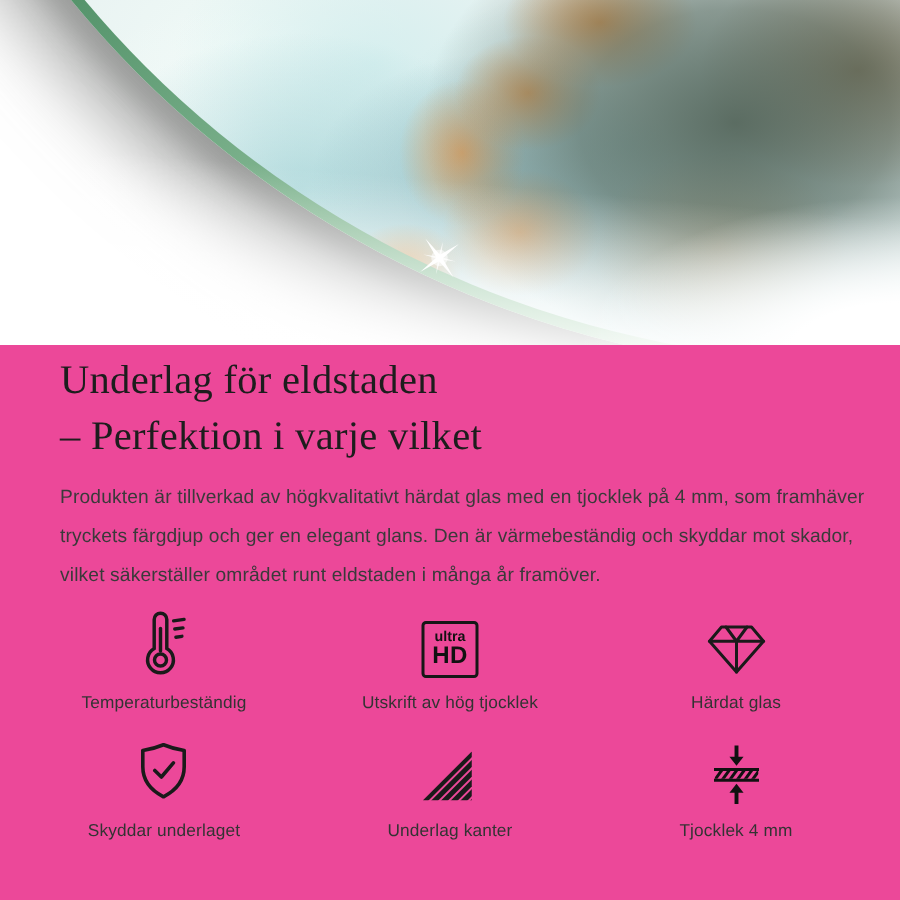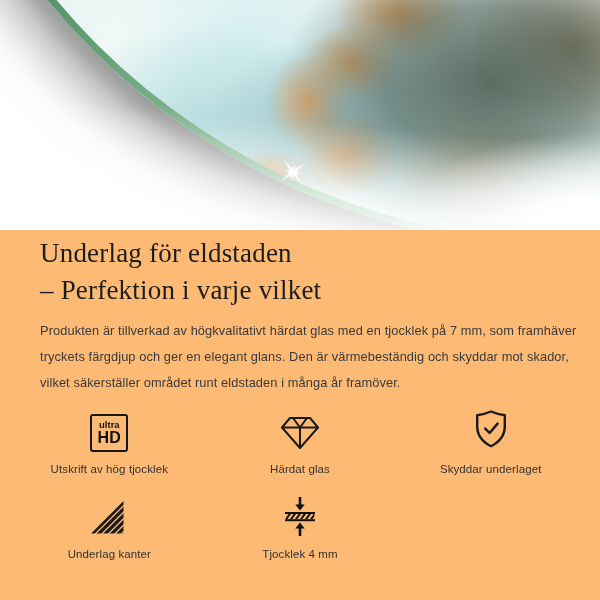--- a/index.html
+++ b/index.html
@@ -1,17 +1,17 @@
 <!DOCTYPE html>
 <html><head>
 <meta charset="utf-8">
 <style>
   html,body{margin:0;padding:0;background:#fff;}
   .page{
-    position:relative;width:600px;height:600px;margin:0 auto;background:#fdba74;
+    position:relative;width:600px;height:600px;margin:0 auto;background:#ec4899;
     overflow:hidden;font-family:"Liberation Sans", sans-serif;
   }
   
   .hero{position:relative;width:600px;height:230px;overflow:hidden;background:#fff;}
   .glass-rim{
     position:absolute;left:-107px;top:-1110px;width:1358px;height:1358px;border-radius:50%;
     background:linear-gradient(155deg,#2d6a46 30%,#4f8f66 58%,#a8d3b2 78%,#dff0e2 92%);
     box-shadow:-22px 26px 48px rgba(105,108,105,0.55), -8px 10px 16px rgba(120,122,120,0.35);
   }
   .glass-disc{
@@ -85,28 +85,45 @@
       <circle cx="16" cy="16" r="1.6" fill="#ffffff"></circle>
     </svg>
   </div>
 
   <div class="content">
     <h1 class="title">
       <div>Underlag för eldstaden</div>
       <div>– Perfektion i varje vilket</div>
     </h1>
     <div class="desc">
-      <div>Produkten är tillverkad av högkvalitativt härdat glas med en tjocklek på 7 mm, som framhäver</div>
+      <div>Produkten är tillverkad av högkvalitativt härdat glas med en tjocklek på 4 mm, som framhäver</div>
       <div>tryckets färgdjup och ger en elegant glans. Den är värmebeständig och skyddar mot skador,</div>
       <div>vilket säkerställer området runt eldstaden i många år framöver.</div>
     </div>
   </div>
 
   <div class="features">
 
+    <div class="feature">
+      <div class="icon-box">
+        <svg width="36" height="46" viewBox="0 0 36 46">
+          <g class="stroke" stroke-width="2.3" stroke-linecap="round">
+            <path d="M20.2 26.4 V7 a4.2 4.2 0 0 0 -8.4 0 V26.4 a8.6 8.6 0 1 0 8.4 0 Z"></path>
+            <circle cx="16" cy="34" r="4"></circle>
+            <line x1="16" y1="13" x2="16" y2="28"></line>
+            <g transform="rotate(-8 28 13)">
+              <line x1="25.5" y1="7.5" x2="32.5" y2="7.5"></line>
+              <line x1="25.5" y1="13" x2="31" y2="13"></line>
+              <line x1="25.5" y1="18.5" x2="29.5" y2="18.5"></line>
+            </g>
+          </g>
+        </svg>
+      </div>
+      <div class="feature-label">Temperaturbeständig</div>
+    </div>
 
     <div class="feature">
       <div class="icon-box">
         <div class="uhd-box">
           <span class="uhd-top">ultra</span>
           <span class="uhd-bottom">HD</span>
         </div>
       </div>
       <div class="feature-label">Utskrift av hög tjocklek</div>
     </div>

